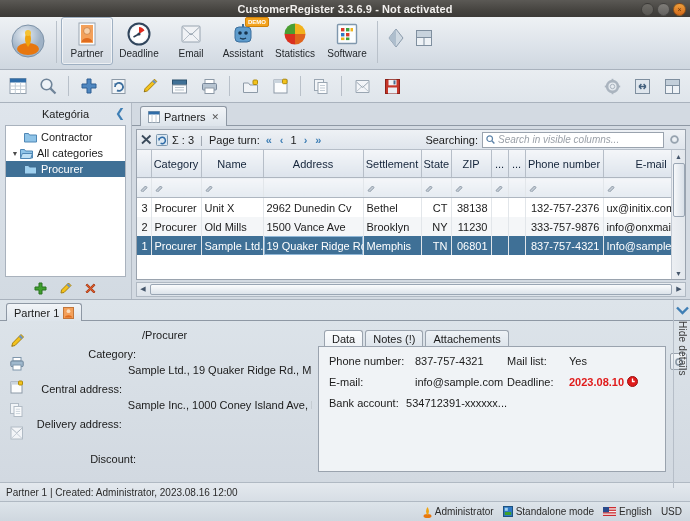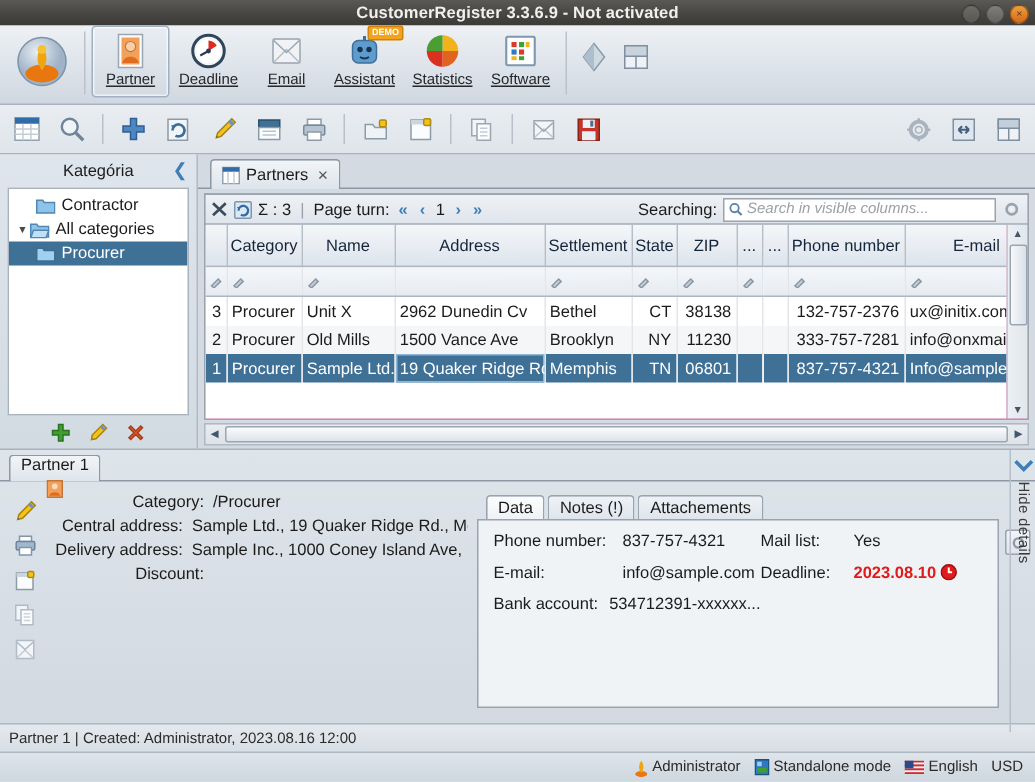--- a/index.html
+++ b/index.html
@@ -43,21 +43,21 @@
   .rbtn{
     width:52px;height:48px;display:flex;flex-direction:column;align-items:center;
     justify-content:flex-start;padding-top:3px;box-sizing:border-box;position:relative;
     border:1px solid transparent;border-radius:3px;
   }
   .rbtn.active{
     background:linear-gradient(180deg,#e9edf2,#d3dae2);
     border:1px solid #9fb0c2;box-shadow:inset 0 0 0 1px rgba(255,255,255,.6);
   }
   .rbtn .ico{height:26px;display:flex;align-items:center;justify-content:center;}
-  .rbtn .lbl{font-size:10px;color:#24282c;margin-top:1px;white-space:nowrap;text-decoration:underline;}
+  .rbtn .lbl{font-size:10px;color:#24282c;margin-top:1px;white-space:nowrap;}
   .demo-badge{
     position:absolute;right:-1px;top:-1px;background:#f3a21c;color:#fff;
     font-size:6px;font-weight:bold;padding:1px 2px;border-radius:2px;
     border:1px solid #d0820b;line-height:1;
   }
   .rsmall{width:28px;height:34px;display:flex;align-items:center;justify-content:center;margin-top:4px;}
 
   
   .maintool{
     height:32px;min-height:32px;
@@ -154,26 +154,26 @@
   .hsthumb{flex:1;height:9px;margin:0 1px;border:1px solid #9aa6b4;border-radius:2px;
     background:linear-gradient(180deg,#fbfcfd,#dce3ea);}
 
   
   .details{height:182px;min-height:182px;display:flex;flex-direction:column;
     background:linear-gradient(180deg,#dde4ea,#d2d9e1);border-top:1px solid #a9b2bd;position:relative;}
   .dtabstrip{height:20px;min-height:20px;display:flex;align-items:flex-end;padding-left:6px;
     border-bottom:1px solid #8e98a4;}
   .dtab{height:17px;display:flex;align-items:center;gap:4px;padding:0 7px;font-size:11px;
     background:linear-gradient(180deg,#f2f5f8,#dde4eb);
-    border:1px solid #8e98a4;border-bottom:none;border-radius:3px 3px 0 0;position:relative;top:1px;flex-direction:column;}
+    border:1px solid #8e98a4;border-bottom:none;border-radius:3px 3px 0 0;position:relative;top:1px;}
   .dbody{flex:1;display:flex;min-height:0;padding-top:8px;}
   .dicons{width:34px;display:flex;flex-direction:column;align-items:center;gap:7px;padding-top:4px;}
   .dfields{width:278px;font-size:11px;}
   .drow{display:flex;margin-bottom:4px;}
-  .drow .k{width:102px;text-align:right;padding-right:6px;color:#1b1b1b;white-space:nowrap;}
+  .drow .k{width:102px;text-align:right;padding-right:6px;color:#1b1b1b;white-space:nowrap;margin-top:19px;}
   .drow .v{white-space:nowrap;overflow:hidden;}
   .dpanel{flex:1;margin:0 24px 10px 6px;display:flex;flex-direction:column;min-width:0;}
   .dptabs{display:flex;align-items:flex-end;gap:2px;padding-left:6px;}
   .dptab{height:16px;display:flex;align-items:center;padding:0 7px;font-size:11px;
     background:linear-gradient(180deg,#eef2f6,#dde4eb);
     border:1px solid #9aa3ae;border-bottom:none;border-radius:3px 3px 0 0;position:relative;top:1px;}
   .dptab.active{background:linear-gradient(180deg,#fbfcfd,#eef2f6);}
   .dpbody{flex:1;border:1px solid #9aa3ae;background:#f0f3f6;padding:8px 10px;min-height:0;position:relative;}
   .dpgrid{display:flex;}
   .dpcol{display:flex;flex-direction:column;gap:9px;}
@@ -669,21 +669,21 @@
                 <tr class="datarow alt">
                   <td class="num">2</td>
                   <td>Procurer</td>
                   <td>Old Mills</td>
                   <td>1500 Vance Ave</td>
                   <td>Brooklyn</td>
                   <td class="ctr">NY</td>
                   <td class="ctr">11230</td>
                   <td></td>
                   <td></td>
-                  <td class="num">333-757-7281</td>
+                  <td class="num">333-757-9876</td>
                   <td>info@onxmailex.com</td>
 
                 </tr>
                 <tr class="datarow sel">
                   <td class="num">1</td>
                   <td>Procurer</td>
                   <td>Sample Ltd.</td>
                   <td class="cellfocus">19 Quaker Ridge Rd.</td>
                   <td>Memphis</td>
                   <td class="ctr">TN</td>

